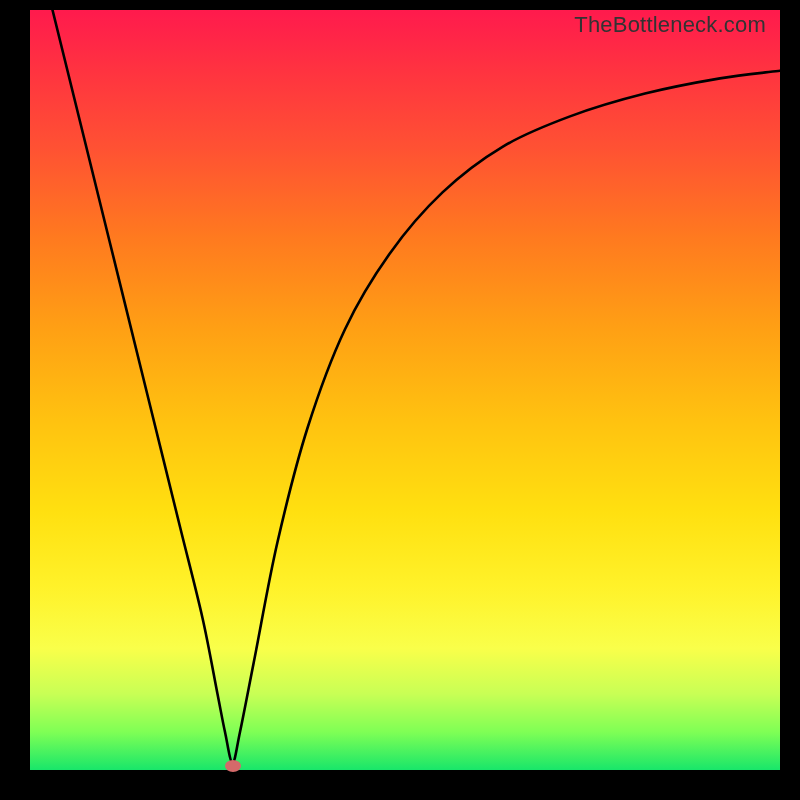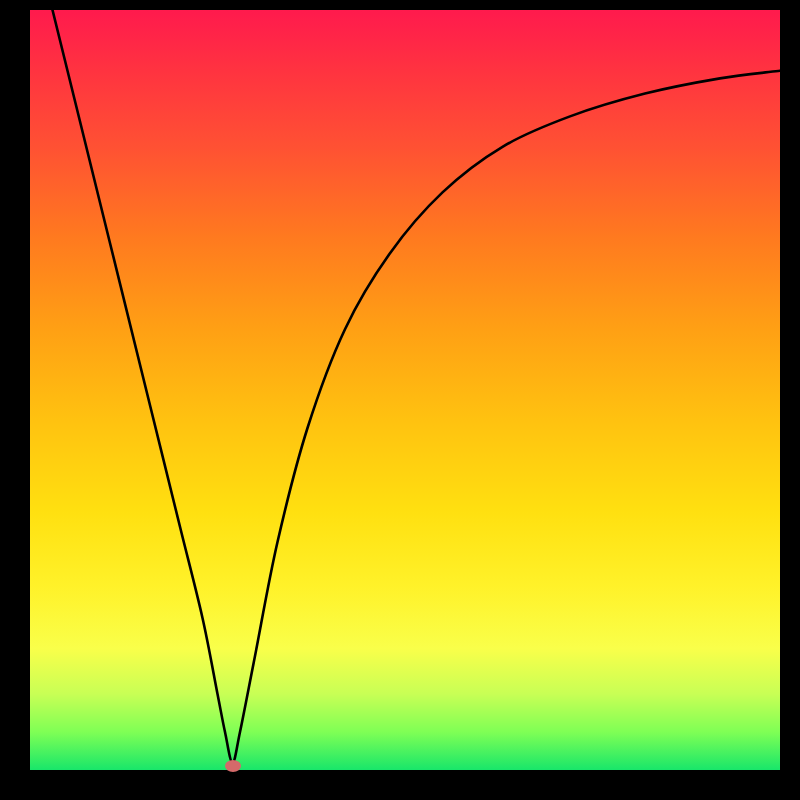--- a/index.html
+++ b/index.html
@@ -63,20 +63,21 @@
     background: #d46a6a;
     transform: translate(-50%, -50%);
     pointer-events: none;
   }
 </style>
 </head>
 <body>
 
 <div class="outer">
   <div class="plot">
+    <div class="watermark">TheBottleneck.com</div>
 
     <svg class="curve" viewBox="0 0 750 760" preserveAspectRatio="none">
       <path id="curve-path" fill="none" stroke="#000000" stroke-width="2.6" stroke-linecap="round" d="M 22.5,0 C 25,10.133333333333326 31.25,35.466666666666626 37.5,60.799999999999955 C 43.75,86.13333333333328 51.25,116.53333333333333 60,152 C 68.75,187.46666666666667 80,233.06666666666663 90,273.59999999999997 C 100,314.1333333333333 110,354.66666666666663 120,395.2 C 130,435.73333333333335 141.25,481.33333333333326 150,516.8 C 158.75,552.2666666666667 166.25,580.1333333333333 172.5,608 C 178.75,635.8666666666667 183.75,665 187.5,684 C 191.25,703 192.5,710.6 195,722 C 197.5,733.4 200,752.4 202.5,752.4 C 205,752.4 206.25000000000003,739.7333333333333 210.00000000000003,722 C 213.75000000000003,704.2666666666667 218.75,677.6666666666666 225,646 C 231.25,614.3333333333334 238.75,570 247.5,532 C 256.25,494 266.25,453.46666666666664 277.5,418 C 288.75,382.53333333333336 301.25,348.33333333333337 315,319.20000000000005 C 328.75,290.0666666666667 343.75,265.99999999999994 360,243.19999999999993 C 376.25,220.39999999999992 393.75000000000006,200.1333333333333 412.50000000000006,182.39999999999998 C 431.25000000000006,164.66666666666666 451.25,149.46666666666673 472.5,136.80000000000007 C 493.75,124.1333333333334 516.25,115.26666666666665 540,106.39999999999998 C 563.75,97.5333333333333 590,89.93333333333335 615,83.60000000000002 C 640,77.2666666666667 667.5,72.19999999999999 690,68.39999999999998 C 712.5,64.59999999999997 740,62.06666666666663 750,60.799999999999955"></path>
     </svg>
 
     <div class="marker" id="min-marker" style="left: 202.5px; top: 756.2px; background: rgb(212, 106, 106);"></div>
   </div>
 </div>
 
 </body></html>

